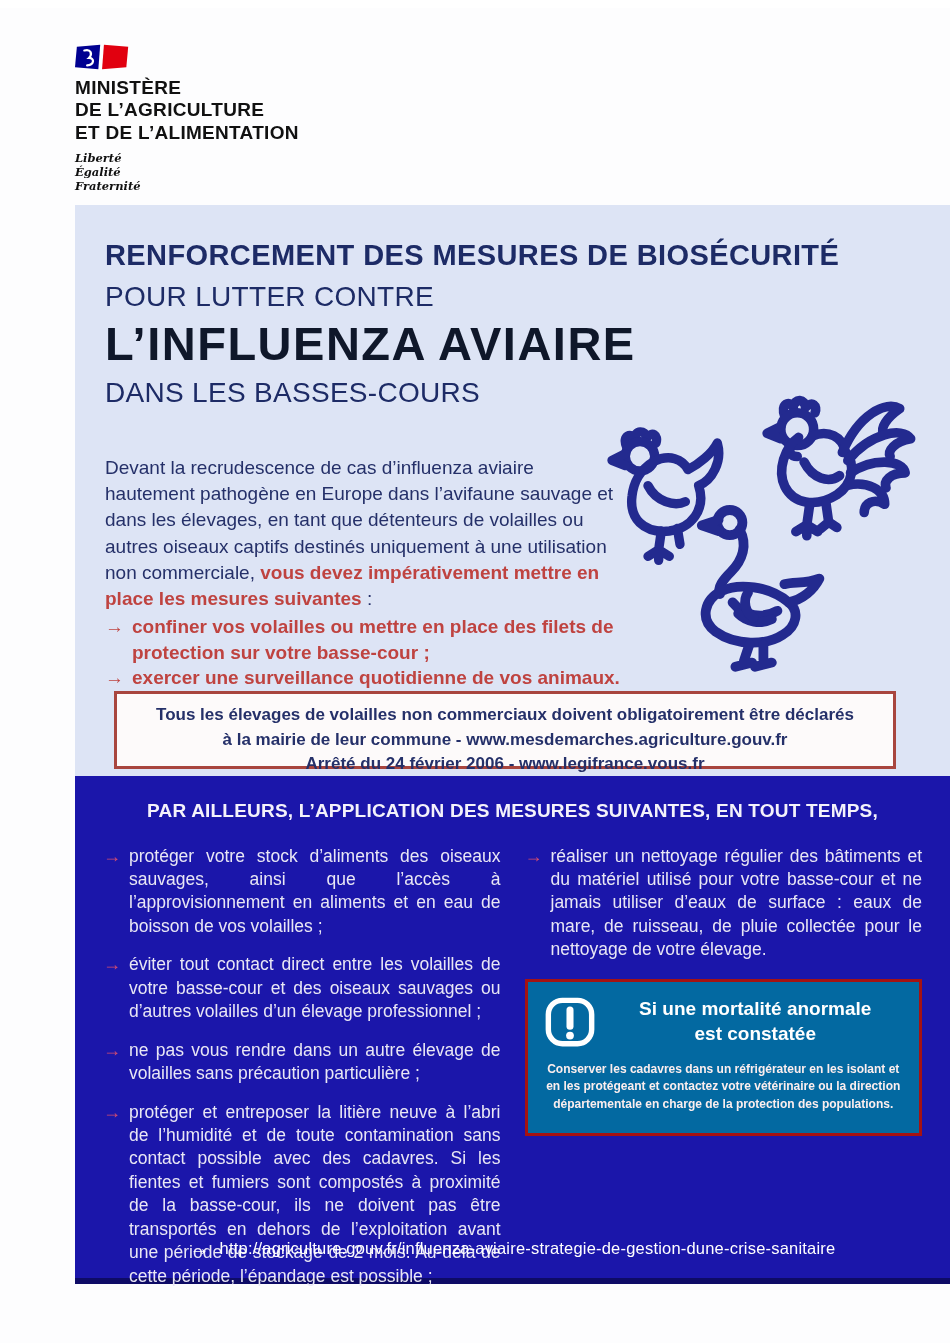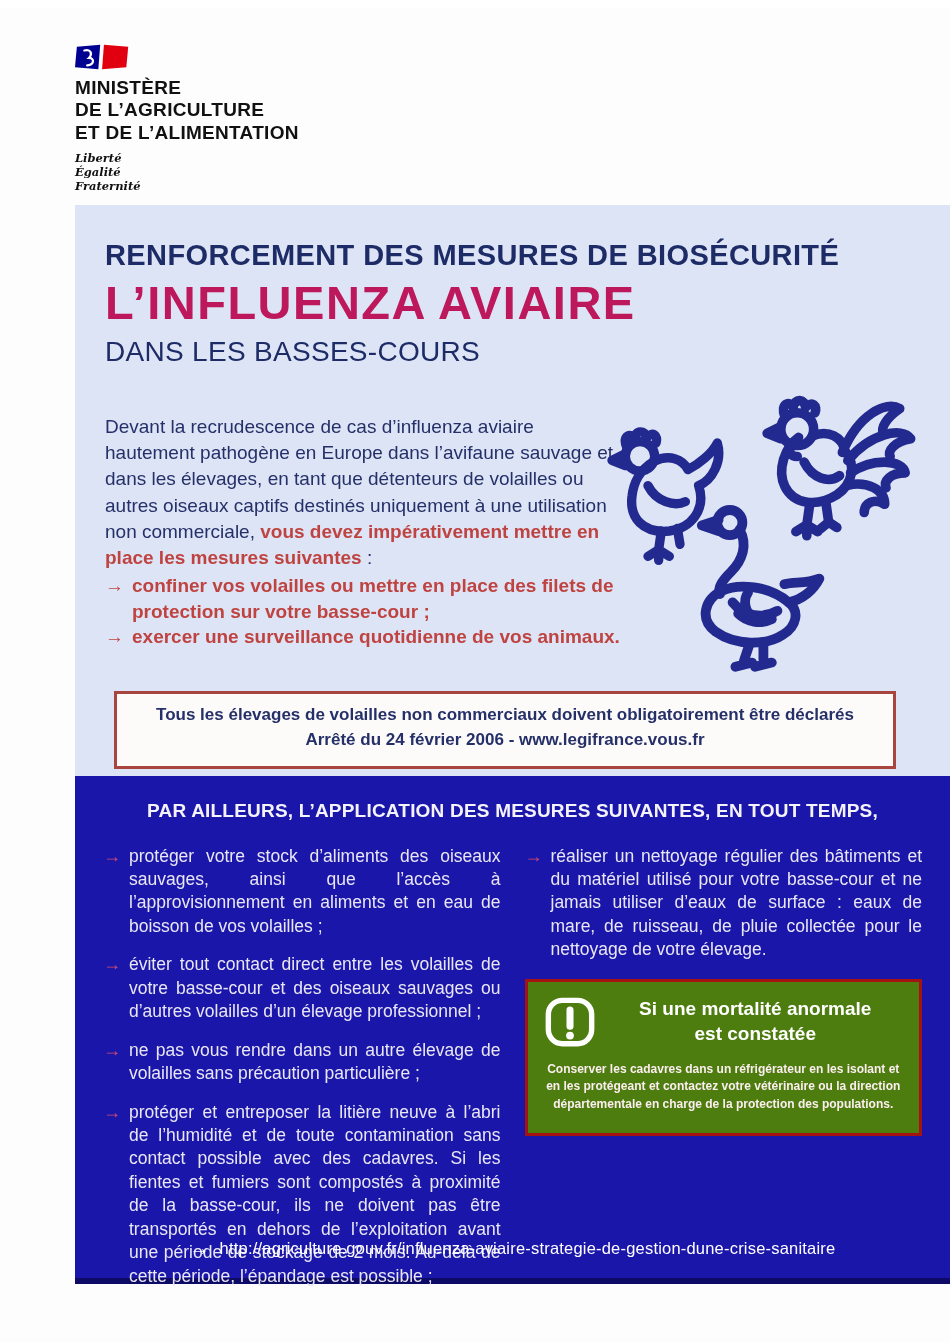--- a/index.html
+++ b/index.html
@@ -11,21 +11,21 @@
   .gov-header { position:absolute; left:75px; top:35px; }
   .gov-logo-flag { display:block; width:56px; height:28px; margin-bottom:6px; }
   .ministry-name { color:#111111; font-weight:700; font-size:19px; line-height:1.18; letter-spacing:.3px; }
   .motto { margin-top:8px; font-family:"DejaVu Serif", serif; font-style:italic; font-weight:600; font-size:11.5px; line-height:1.2; color:#111111; }
 
   
   .hero { position:absolute; left:75px; top:197px; width:875px; height:573px; background:#dde4f5; }
   .hero-inner { padding:34px 16px 0 30px; }
   .t1 { color:#1d2b66; font-size:29px; font-weight:800; letter-spacing:.4px; }
   .t2 { color:#1d2b66; font-size:28px; font-weight:500; margin-top:9px; letter-spacing:.3px; }
-  .t3 { color:#be185d; font-size:47px; font-weight:800; margin-top:3px; letter-spacing:1.5px; }
+  .t3 { color:#0f172a; font-size:47px; font-weight:800; margin-top:3px; letter-spacing:1.5px; }
   .t4 { color:#1d2b66; font-size:28px; font-weight:500; margin-top:6px; letter-spacing:.3px; }
   .intro { margin-top:46px; width:520px; font-size:19px; line-height:1.38; color:#253069; font-weight:500; }
   .intro .em { color:#bf4340; font-weight:700; }
   .hero-bullets { width:535px; margin-top:2px; }
   .hero-bullet { display:flex; gap:8px; font-size:19px; line-height:1.33; color:#bf4340; font-weight:700; }
   .hero-bullet .arr { flex:0 0 auto; font-weight:700; }
   .birds { position:absolute; right:0; top:190px; width:365px; height:290px; }
   .bird { position:absolute; }
   .bird-hen { left:8px; top:32px; width:150px; height:160px; }
   .bird-rooster { left:148px; top:0px; width:205px; height:205px; }
@@ -36,21 +36,21 @@
   .notice-box .url { text-decoration:none; color:#253069; }
 
   
   .measures { position:absolute; left:75px; top:768px; width:875px; height:508px; background:#1b16aa; border-bottom:6px solid #0e0b66; }
   .m-heading { padding-top:22px; text-align:center; color:#f4f2fb; font-size:19px; font-weight:700; line-height:1.4; letter-spacing:.2px; }
   .columns { display:flex; gap:24px; padding:20px 28px 0 28px; }
   .col { flex:1; }
   .m-bullet { display:flex; gap:8px; margin-bottom:15px; }
   .m-bullet .arr { flex:0 0 auto; color:#d14c72; font-weight:700; font-size:18px; line-height:1.3; }
   .m-bullet p { color:#e9e7f5; font-size:17.5px; font-weight:500; line-height:1.34; text-align:justify; }
-  .alert-box { margin-top:17px; background:#4d7c0f; border:3px solid #a51212; padding:14px 16px 20px 16px; }
+  .alert-box { margin-top:17px; background:#0369a1; border:3px solid #a51212; padding:14px 16px 20px 16px; }
   .alert-head { display:flex; align-items:center; gap:12px; }
   .alert-head svg { flex:0 0 auto; width:52px; height:52px; }
   .alert-title { flex:1; text-align:center; color:#ffffff; font-size:19px; font-weight:700; line-height:1.3; }
   .alert-body { margin-top:13px; color:#fceeee; font-size:12px; font-weight:700; line-height:1.45; text-align:center; }
   .link-row { position:absolute; left:0; right:0; bottom:18px; display:flex; justify-content:center; align-items:center; gap:10px; }
   .link-row .arr { color:#ffffff; font-weight:700; font-size:20px; }
   .link-row a { color:#ffffff; font-size:16.5px; font-weight:500; text-decoration:none; letter-spacing:.2px; }
 
   .line-art { stroke:#232a8f; stroke-width:7; fill:none; stroke-linecap:round; stroke-linejoin:round; }
 </style>
@@ -74,20 +74,21 @@
       <div>Liberté</div>
       <div>Égalité</div>
       <div>Fraternité</div>
     </div>
   </header>
 
   <section class="hero">
     <div class="hero-inner">
       <h1>
         <div class="t1">RENFORCEMENT DES MESURES DE BIOSÉCURITÉ</div>
+        <div class="t2">POUR LUTTER CONTRE</div>
         <div class="t3">L’INFLUENZA AVIAIRE</div>
         <div class="t4">DANS LES BASSES-COURS</div>
       </h1>
 
       <p class="intro"><span>Devant la recrudescence de cas d’influenza aviaire hautement pathogène en Europe dans l’avifaune sauvage et dans les élevages, en tant que détenteurs de volailles ou autres oiseaux captifs destinés uniquement à une utilisation non commerciale, </span><span class="em">vous devez impérativement mettre en place les mesures suivantes</span><span> :</span></p>
 
       <div class="hero-bullets">
         <div class="hero-bullet">
           <span class="arr">→</span>
           <p>confiner vos volailles ou mettre en place des filets de protection sur votre basse-cour ;</p>
@@ -138,20 +139,21 @@
           <path d="M48 79 C54 85 64 87 72 83"></path>
           <path d="M55 64 C51 70 53 78 59 82"></path>
           <path d="M56 101 L52 113 M46 117 L58 114"></path>
           <path d="M66 101 L66 112 M60 117 L72 114"></path>
         </g>
       </svg>
     </div>
 
     <div class="notice-box">
       <div>Tous les élevages de volailles non commerciaux doivent obligatoirement être déclarés</div>
+      <div><span>à la mairie de leur commune - </span><a class="url" href="#">www.mesdemarches.agriculture.gouv.fr</a></div>
       <div><span>Arrêté du 24 février 2006 - </span><a class="url" href="#">www.legifrance.vous.fr</a></div>
     </div>
   </section>
 
   <section class="measures">
     <div class="m-heading">
       <div>PAR AILLEURS, L’APPLICATION DES MESURES SUIVANTES, EN TOUT TEMPS,</div>
     </div>
 
     <div class="columns">

